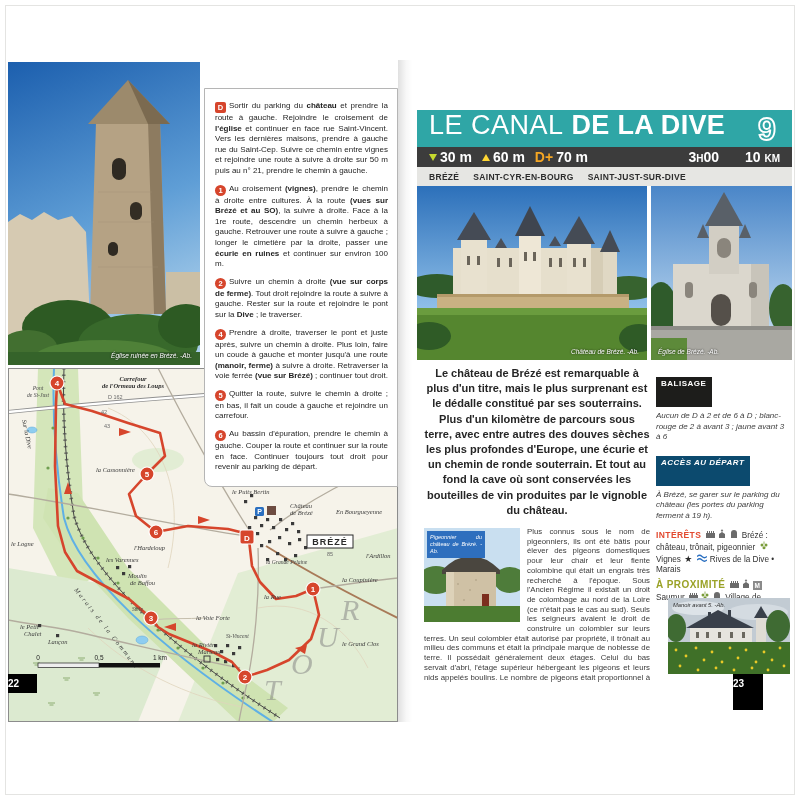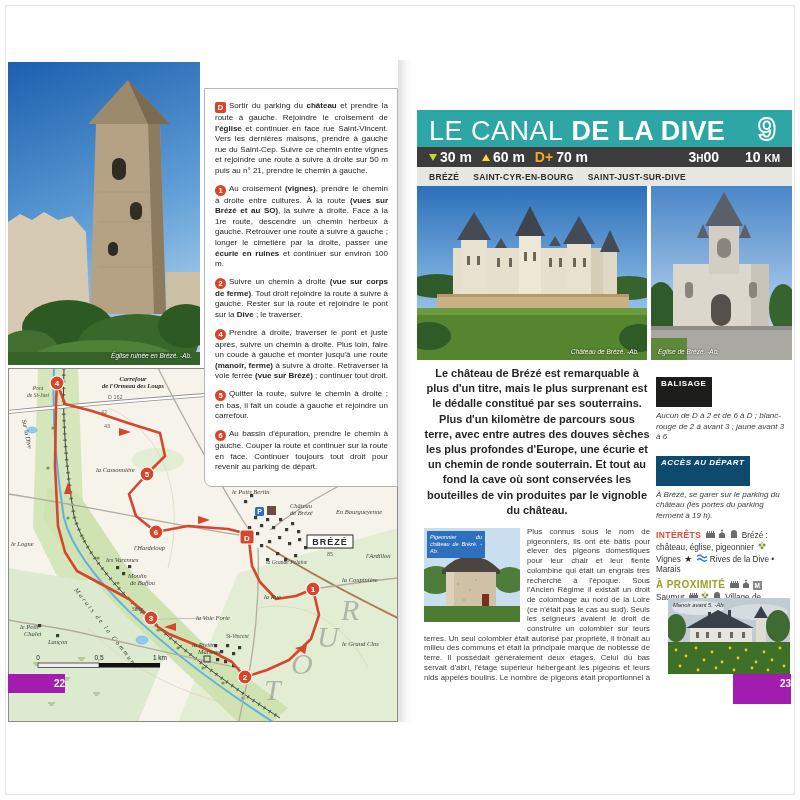--- a/index.html
+++ b/index.html
@@ -15,36 +15,36 @@
                  text-shadow:0 0 2px rgba(0,0,0,.9);}
   #directions-box{left:204px;top:88px;width:194px;height:399px;background:#fff;
                   border:1px solid #b5b5b5;border-radius:0 0 0 8px;box-sizing:border-box;
                   padding:12px 9px 8px 10px;z-index:6;overflow:hidden;}
   #directions-box p{margin:0 0 7px 0;font-size:8px;line-height:10.6px;text-align:justify;color:#1f1f1f;}
   .badge{display:inline-block;width:11px;height:11px;background:#d6452c;color:#fff;
          font-weight:bold;font-size:7.5px;line-height:11px;text-align:center;vertical-align:-2px;
          margin-right:3px;}
   .badge-d{border-radius:2px;}
   .badge-n{border-radius:50%;}
-  .pagenum{background:#a21caf;color:#fff;font-weight:bold;font-size:10px;text-align:right;
-           line-height:19px;z-index:8;padding-left:28px;}
+  .pagenum{background:#000000;color:#fff;font-weight:bold;font-size:10px;text-align:left;
+           line-height:19px;z-index:8;}
   #page22{left:8px;top:674px;width:29px;height:19px;}
-  #page23{left:733px;top:674px;width:30px;height:30px;}
+  #page23{left:733px;top:674px;width:30px;height:36px;}
   #map-wrap{left:8px;top:368px;width:390px;height:354px;z-index:1;}
   .mlbl{font:italic 6.5px "Liberation Serif",serif;fill:#3c3c3c;}
   .mlbl-s{font:italic 5.6px "Liberation Serif",serif;fill:#4a4a4a;}
   .mlbl-b{font:italic bold 6.5px "Liberation Serif",serif;fill:#2e2e2e;}
   .mnum{font:bold 8px "Liberation Sans",sans-serif;fill:#fff;}
   .melev{font:5.5px "Liberation Sans",sans-serif;fill:#6b6b6b;}
   .wm{font:italic 30px "Liberation Serif",serif;fill:#7f7f7f;opacity:.5;}
   .mscale{font:6.5px "Liberation Sans",sans-serif;fill:#222;}
   .mtown{font:bold 9px "Liberation Sans",sans-serif;fill:#2b2b2b;letter-spacing:1px;}
   
   #header-band{left:417px;top:110px;width:375px;height:37px;background:#2fa6a6;
-               display:flex;align-items:flex-end;padding-left:12px;box-sizing:border-box;}
+               display:flex;align-items:flex-start;padding-left:12px;box-sizing:border-box;}
   #title-light{font-size:27px;font-weight:400;color:#fff;letter-spacing:.5px;}
   #title-bold{font-size:27px;font-weight:700;color:#fff;margin-left:8px;letter-spacing:.3px;}
   #route-num{position:absolute;right:8px;top:1px;}
   #stats-bar{left:417px;top:147px;width:375px;height:20px;background:#3c3c3c;display:flex;
              align-items:center;padding:0 12px;box-sizing:border-box;color:#fff;
              font-size:14px;font-weight:bold;}
   #stats-bar .sep{width:10px;}
   .tri-down{width:0;height:0;border-left:4px solid transparent;border-right:4px solid transparent;
             border-top:7px solid #c6d92e;margin-right:3px;}
   .tri-up{width:0;height:0;border-left:4px solid transparent;border-right:4px solid transparent;
@@ -451,21 +451,21 @@
       <span class="side-title-red">INTÉRÊTS</span>
       <svg class="icon" viewBox="0 0 10 10">
           <path d="M1,9V4h1V2h1v2h1V2h1v2h1V2h1v2h1V2h1v2h1v5z" fill="#6b6b6b"></path>
         </svg><svg class="icon" viewBox="0 0 10 10">
           <path d="M2,9V5l3-2 3,2v4z" fill="#6b6b6b"></path>
           <rect x="4.6" y="0.3" width="0.8" height="3" fill="#6b6b6b"></rect>
           <rect x="3.9" y="1" width="2.2" height="0.8" fill="#6b6b6b"></rect>
         </svg><svg class="icon" viewBox="0 0 10 10">
           <path d="M2,9V4a3,3 0 0 1 6,0v5z" fill="#6b6b6b"></path>
         </svg>
-      <span>Brézé : château, église, pigeonnier</span>
+      <span>Brézé : château, trônait, pigeonnier</span>
       <svg class="icon" viewBox="0 0 10 10">
           <circle cx="3" cy="4" r="1.5" fill="#7a9c3a"></circle>
           <circle cx="7" cy="4" r="1.5" fill="#7a9c3a"></circle>
           <circle cx="5" cy="6.8" r="1.5" fill="#7a9c3a"></circle>
           <rect x="4.6" y="0.5" width="0.8" height="2.5" fill="#7a9c3a"></rect>
         </svg>
       <span>Vignes</span>
       <span class="star">★</span>
       <svg class="icon" viewBox="0 0 10 10">
           <path d="M0,3.5 q2.5,-2.5 5,0 t5,0 M0,7 q2.5,-2.5 5,0 t5,0" stroke="#2a6fc0" stroke-width="1.2" fill="none"></path>

